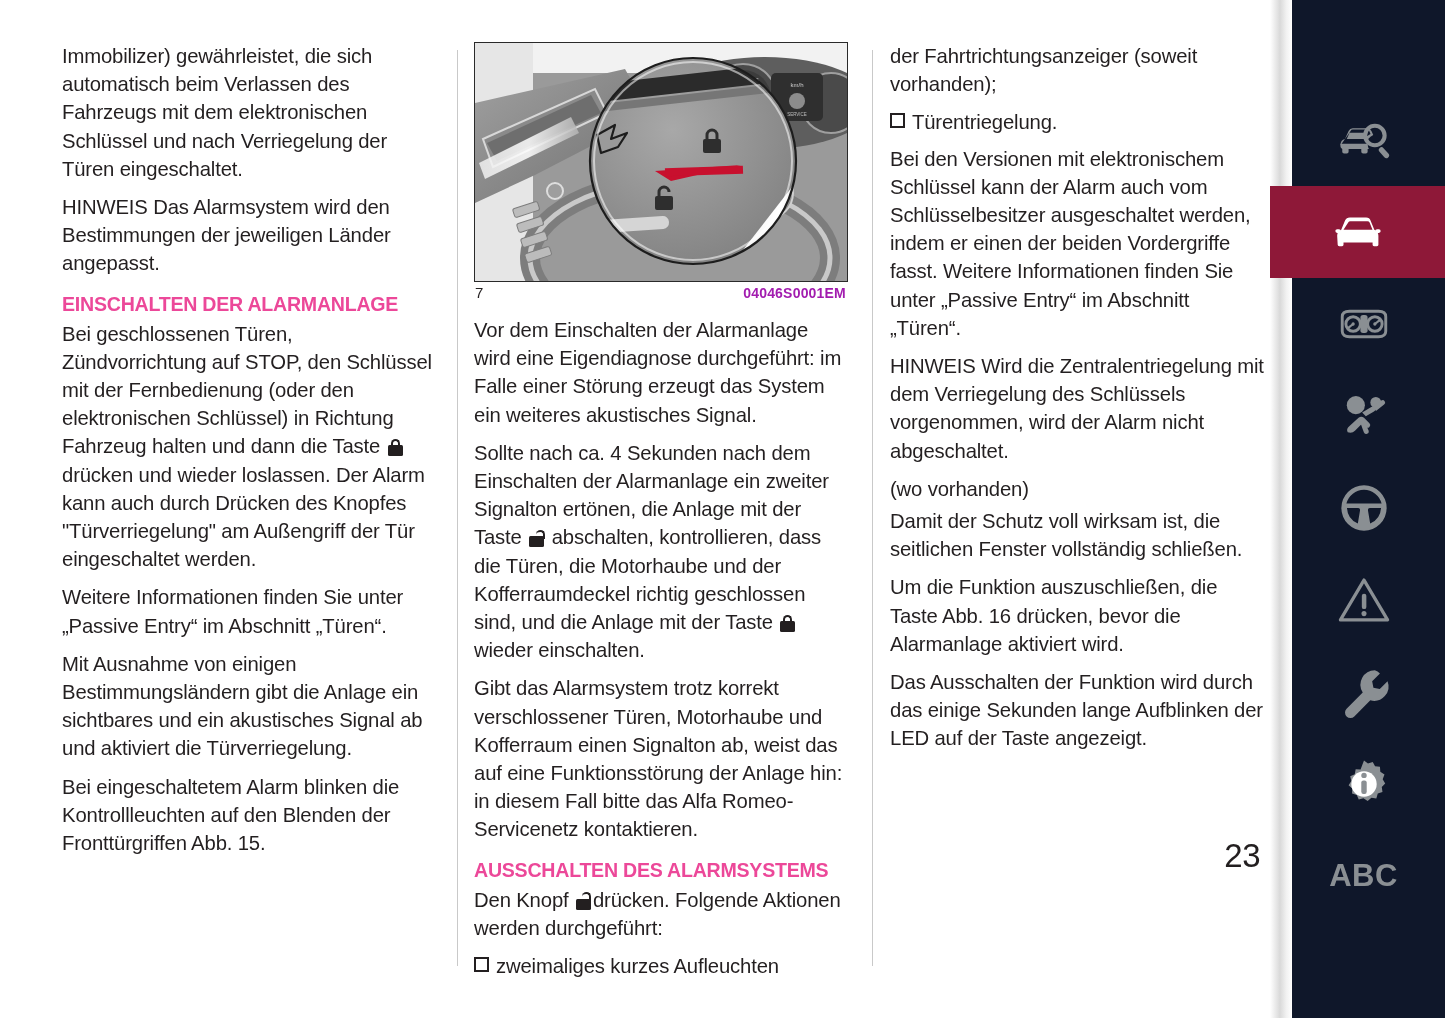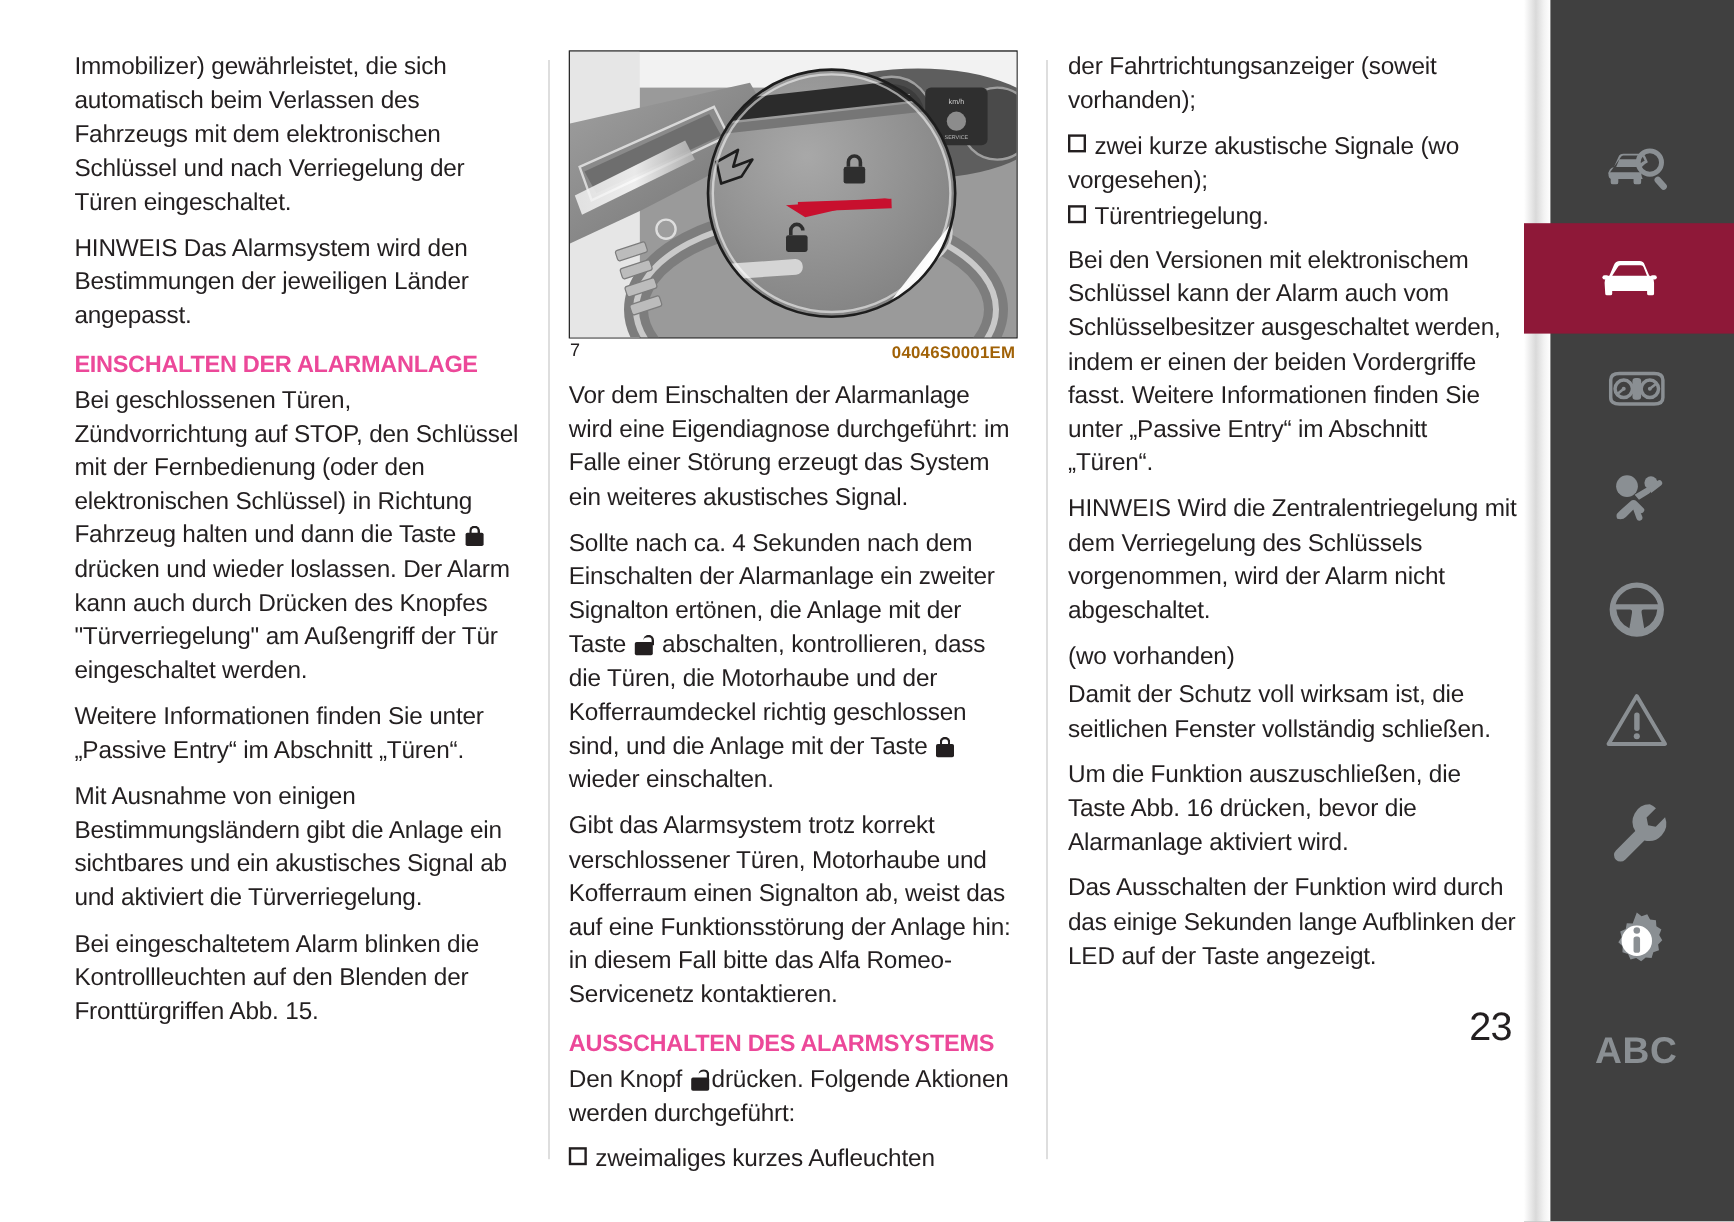--- a/index.html
+++ b/index.html
@@ -148,30 +148,30 @@
     font-size: 15px;
     color: #231f20;
     letter-spacing: 0.5px;
   }
   .fig-code {
     position: absolute;
     right: 2px; top: 1px;
     font-size: 14px;
     font-weight: bold;
     letter-spacing: 0.2px;
-    color: #a16207;
+    color: #a21caf;
   }
 
   
   .tabstrip {
     position: absolute;
     right: 0; top: 0;
     width: 175px;
     height: 1018px;
-    background: #404040;
+    background: #0f172a;
   }
   .strip-shadow {
     position: absolute;
     left: 0; top: 0;
     width: 22px; height: 1018px;
     background: linear-gradient(to right, #ffffff 0%, #d9d9d9 45%, #f2f2f2 75%, #ffffff 100%);
   }
   .tab {
     position: absolute;
     left: 12px;
@@ -346,21 +346,20 @@
       <h2 class="head">AUSSCHALTEN DES ALARMSYSTEMS</h2>
 
       <p class="para"><span>Den Knopf </span><span class="lock-ico open"><span class="shackle"></span><span class="body"></span></span><span>drücken. Folgende Aktionen werden durchgeführt:</span></p>
 
       <p class="bullet"><span class="sqr"></span><span>zweimaliges kurzes Aufleuchten</span></p>
     </div>
 
     <div class="col col-3">
       <p class="para">der Fahrtrichtungsanzeiger (soweit vorhanden);</p>
 
-      <p class="bullet"><span class="sqr"></span><span>zwei kurze akustische Signale (wo vorgesehen);</span></p>
       <p class="bullet"><span class="sqr"></span><span>Türentriegelung.</span></p>
 
       <p class="para" style="margin-top:8px">Bei den Versionen mit elektronischem Schlüssel kann der Alarm auch vom Schlüsselbesitzer ausgeschaltet werden, indem er einen der beiden Vordergriffe fasst. Weitere Informationen finden Sie unter „Passive Entry“ im Abschnitt „Türen“.</p>
       <p class="para">HINWEIS Wird die Zentralentriegelung mit dem Verriegelung des Schlüssels vorgenommen, wird der Alarm nicht abgeschaltet.</p>
 
 
       <p class="para" style="margin-bottom:4px">(wo vorhanden)</p>
 
       <p class="para">Damit der Schutz voll wirksam ist, die seitlichen Fenster vollständig schließen.</p>
       <p class="para">Um die Funktion auszuschließen, die Taste Abb. 16 drücken, bevor die Alarmanlage aktiviert wird.</p>

